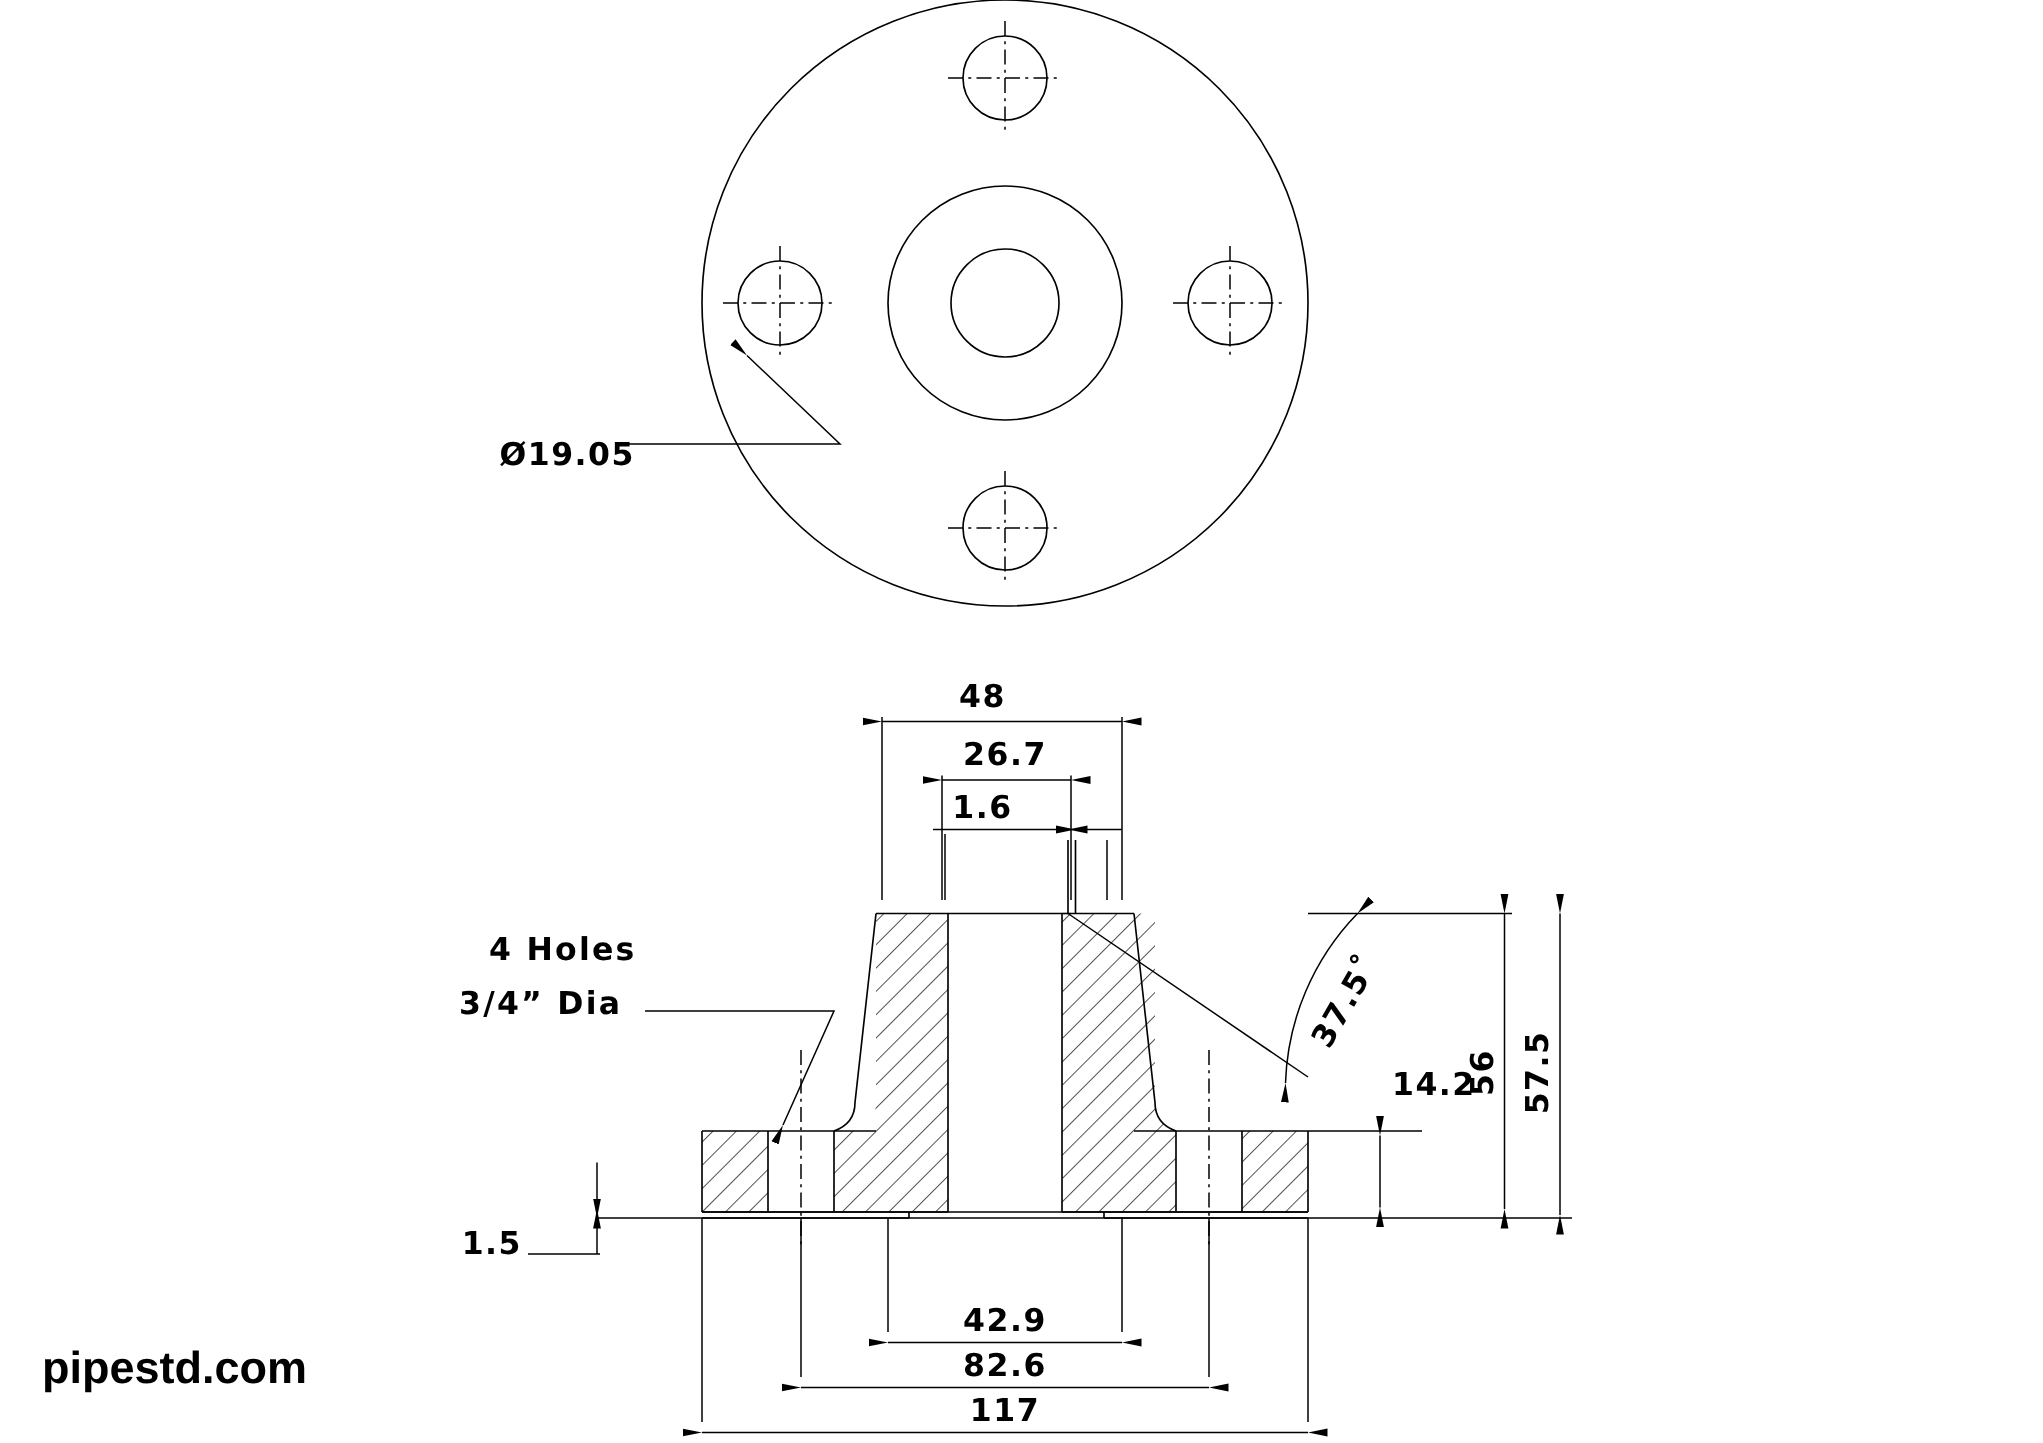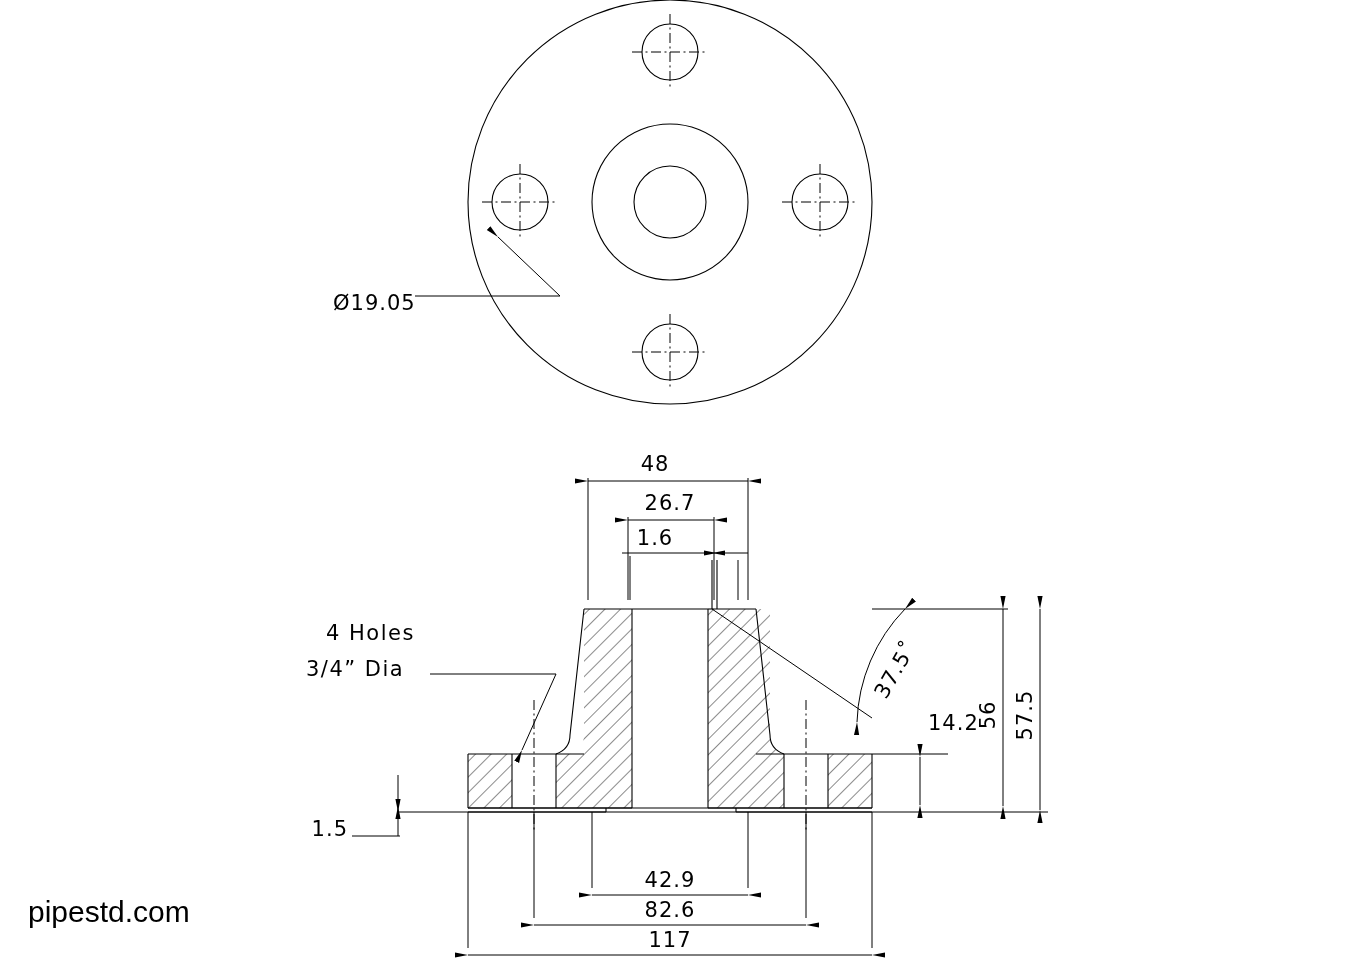--- a/index.html
+++ b/index.html
@@ -1,17 +1,17 @@
 <!DOCTYPE html>
 <html><head>
 <meta charset="utf-8">
 <style>
   html,body{margin:0;padding:0;background:#ffffff;}
   body{width:1362px;height:962px;font-family:"Liberation Sans",sans-serif;overflow:hidden;position:relative;}
-  #sheet{position:absolute;left:0;top:0;width:1362px;height:962px;}
+  #sheet{position:absolute;left:0;top:0;width:1362px;height:962px;font-weight:bold;}
   svg{display:block;}
   .ln{stroke:#000;stroke-width:1.1;fill:none;stroke-linecap:butt;}
   .thin{stroke:#000;stroke-width:1;fill:none;}
   .center2{stroke:#000;stroke-width:1;fill:none;stroke-dasharray:10 3.5 2 3.5;}
   .dimtxt{font-family:"DejaVu Sans",sans-serif;font-size:21px;fill:#000;letter-spacing:1px;}
   .notetxt{font-family:"DejaVu Sans",sans-serif;font-size:21px;fill:#000;letter-spacing:1.5px;}
   .wm{font-family:"Liberation Sans",sans-serif;font-size:30px;fill:#000;}
   .ar{fill:#000;stroke:none;}
 </style>
 </head>

